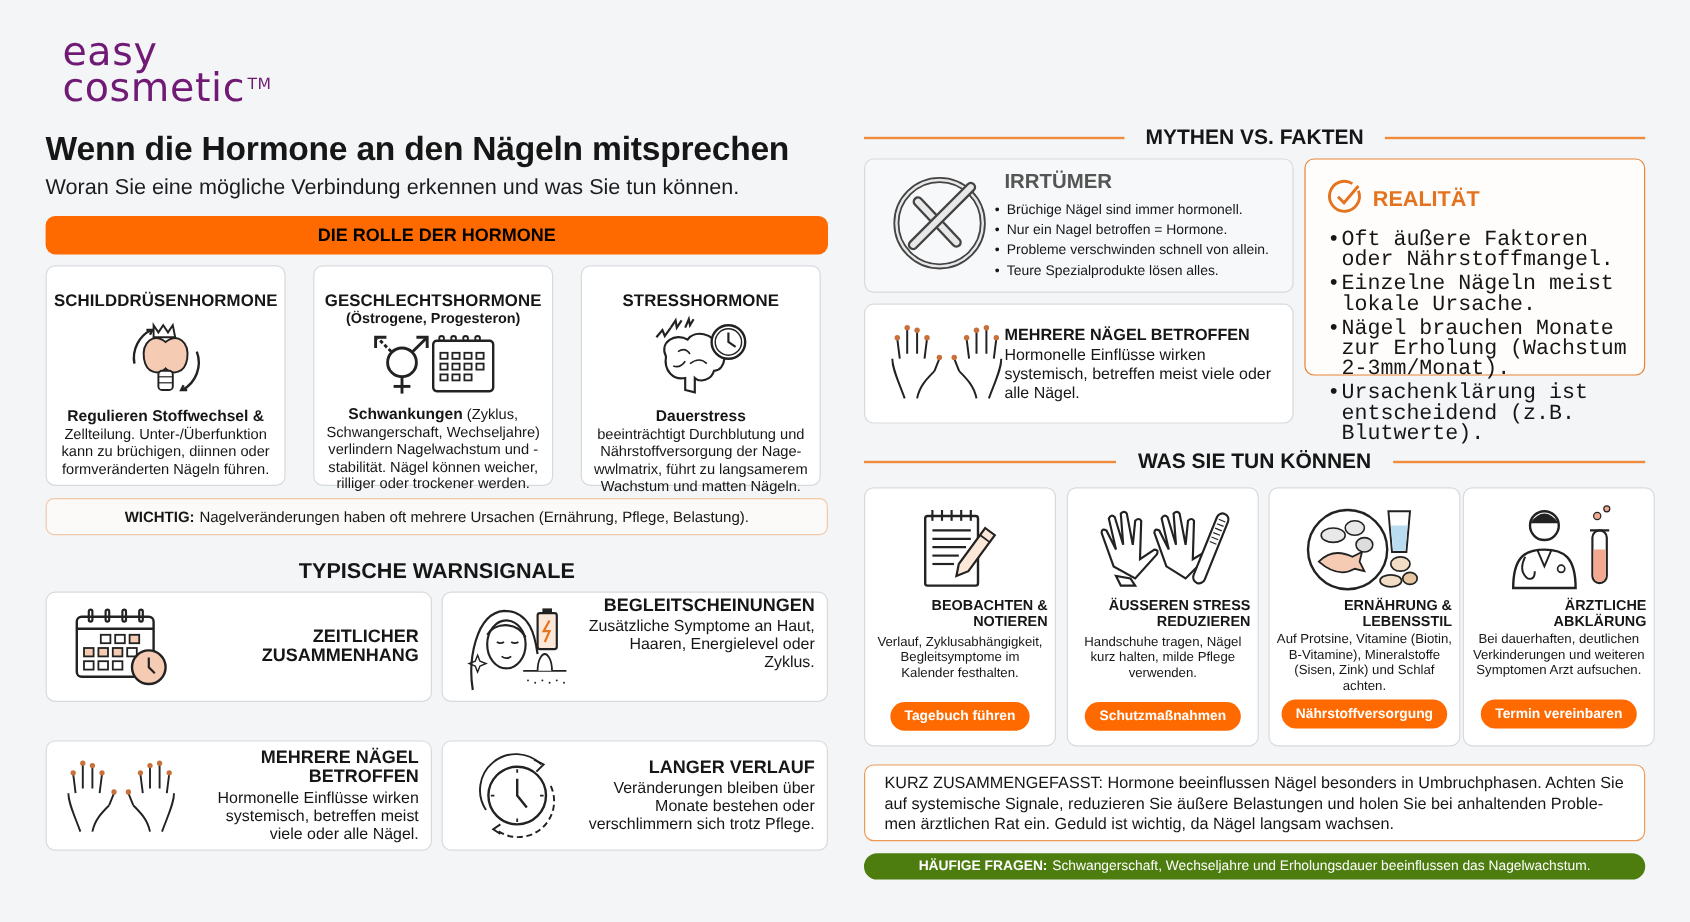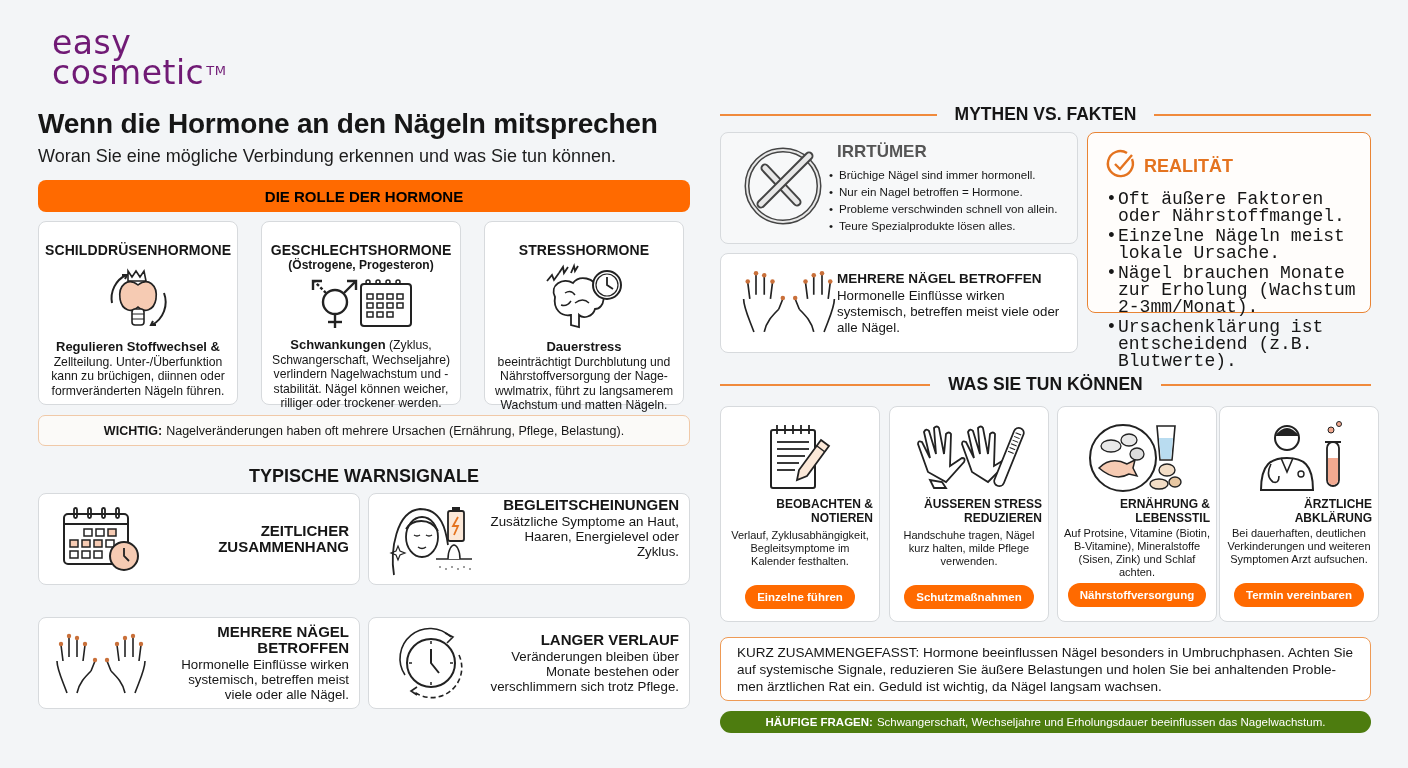--- a/index.html
+++ b/index.html
@@ -384,21 +384,21 @@
           <line x1="12" y1="34" x2="40" y2="34"></line>
           <line x1="12" y1="41" x2="34" y2="41"></line>
           <line x1="12" y1="48" x2="30" y2="48"></line>
         </g>
       <path d="M56 18 l8 6 l-22 30 l-10 4 l2 -10 z" fill="#fbe8d8" stroke="#222" stroke-width="1.8"></path>
       <line x1="52" y1="24" x2="60" y2="30" stroke="#222" stroke-width="1.5"></line>
     </svg>
   </div>
   <h4>BEOBACHTEN &amp; NOTIEREN</h4>
   <p>Verlauf, Zyklusabhängigkeit, Begleitsymptome im Kalender festhalten.</p>
-  <button class="btn">Einzelne führen</button>
+  <button class="btn">Tagebuch führen</button>
 </div>
 
 <div class="abs card act" style="left:889px">
   <div class="icon">
     <svg width="110" height="68" viewBox="0 0 110 68">
       <g fill="#fff" stroke="#222" stroke-width="1.8">
         <path d="M14 50 L4 22 q0 -4 4 -2 L16 36 L10 10 q2 -4 5 -1 L22 32 L20 6 q3 -3 5 0 L30 32 L32 12 q3 -3 5 0 L36 44 L48 36 q4 0 2 4 L32 60 Z"></path>
         <path d="M28 60 L32 66 L20 66 L16 58 Z"></path>
         <path d="M58 50 L48 22 q0 -4 4 -2 L60 36 L54 10 q2 -4 5 -1 L66 32 L64 6 q3 -3 5 0 L74 32 L76 12 q3 -3 5 0 L80 44 L90 38 q4 0 2 4 L74 60 Z"></path>
       </g>

